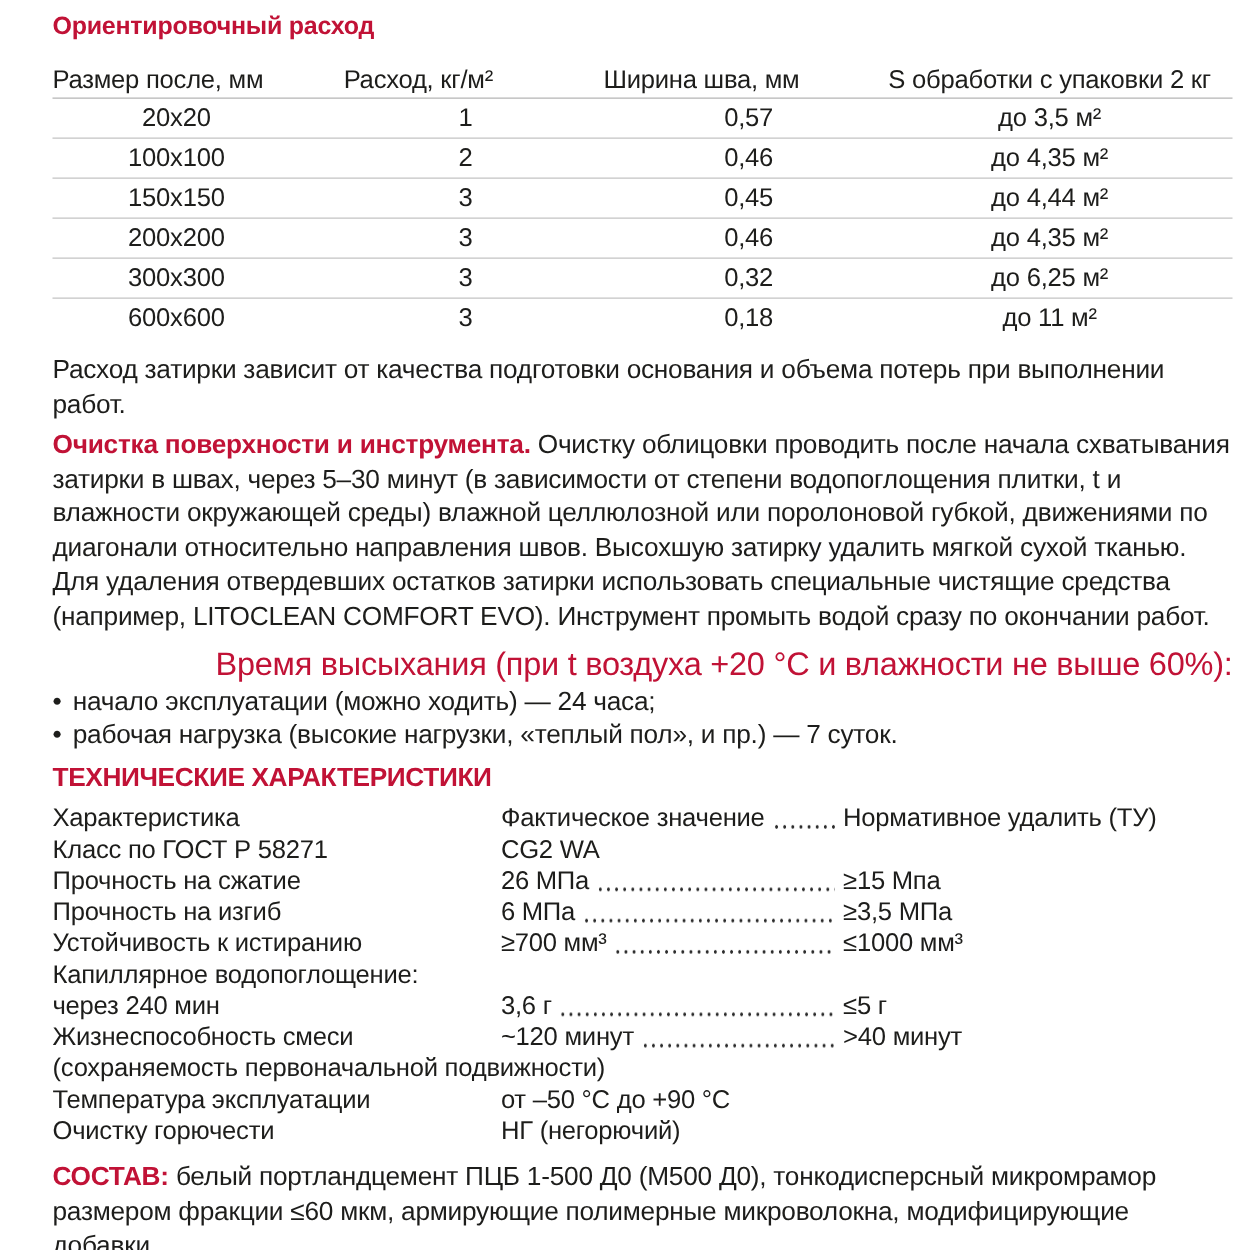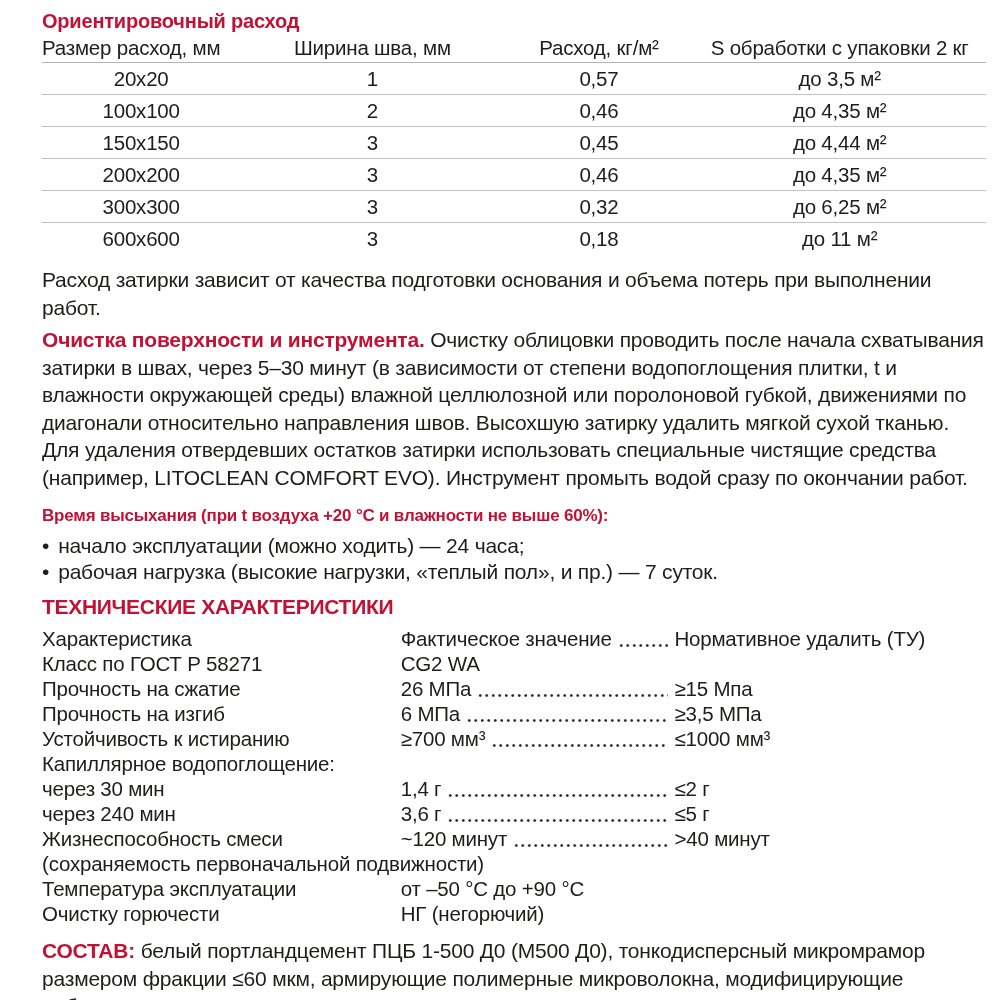--- a/index.html
+++ b/index.html
@@ -7,23 +7,23 @@
   html,body { margin:0; padding:0; }
   body {
     width:1000px; height:1000px; overflow:hidden;
     background:#ffffff; color:var(--text);
     font-family:"Liberation Sans", sans-serif;
     padding:8px 14px 0 42px;
     letter-spacing:-0.2px;
   }
 
   
-  .title { color:var(--accent); font-weight:bold; font-size:20px; margin:2px 0 0; }
+  .title { color:var(--accent); font-weight:bold; font-size:20px; margin:2px 0 16px; }
   .caps-title { color:var(--accent); font-weight:bold; font-size:21px; margin:10px 0 7px; letter-spacing:-0.3px; }
-  .red-line { color:var(--accent); font-weight:bold; font-size:17px; margin:11px 0 4px; line-height:27px; }
+  .red-line { color:var(--accent); font-weight:normal; font-size:26px; margin:11px 0 4px; line-height:27px;text-align:right; }
   .lead { color:var(--accent); font-weight:bold; }
 
   
   p.body { font-size:21px; line-height:27.5px; margin:11px 0 0; }
   p.body.tight { margin-top:5px; }
 
   
   .table { width:100%; font-size:20.5px; }
   .t-row { display:flex; align-items:center; height:32px; border-bottom:1px solid var(--line); }
   .t-row.t-head { height:30px; border-bottom:1px solid #b5b5b5; }
@@ -51,23 +51,23 @@
     background-position:left bottom;
   }
 </style>
 </head>
 <body>
 
 <h1 class="title">Ориентировочный расход</h1>
 
 <div class="table">
   <div class="t-row t-head">
-    <div class="t-cell c1">Размер расход, мм</div>
+    <div class="t-cell c1">Размер после, мм</div>
+    <div class="t-cell c3">Расход, кг/м²</div>
     <div class="t-cell c2">Ширина шва, мм</div>
-    <div class="t-cell c3">Расход, кг/м²</div>
     <div class="t-cell c4">S обработки с упаковки 2 кг</div>
   </div>
   <div class="t-row">
     <div class="t-cell c1">20х20</div>
     <div class="t-cell c2">1</div>
     <div class="t-cell c3">0,57</div>
     <div class="t-cell c4">до 3,5 м²</div>
   </div>
   <div class="t-row">
     <div class="t-cell c1">100х100</div>
@@ -176,31 +176,20 @@
       </div>
     <div class="s-norm">≤1000 мм³</div>
   </div>
 
   <div class="s-row r-l">
     <div class="s-label">
         <span>Капиллярное водопоглощение:</span>
       </div>
   </div>
 
-  <div class="s-row">
-    <div class="s-label">
-        <span>через 30 мин</span>
-        <span class="dots"></span>
-      </div>
-    <div class="s-value">
-        <span>1,4 г</span>
-        <span class="dots"></span>
-      </div>
-    <div class="s-norm">≤2 г</div>
-  </div>
 
   <div class="s-row">
     <div class="s-label">
         <span>через 240 мин</span>
         <span class="dots"></span>
       </div>
     <div class="s-value">
         <span>3,6 г</span>
         <span class="dots"></span>
       </div>

